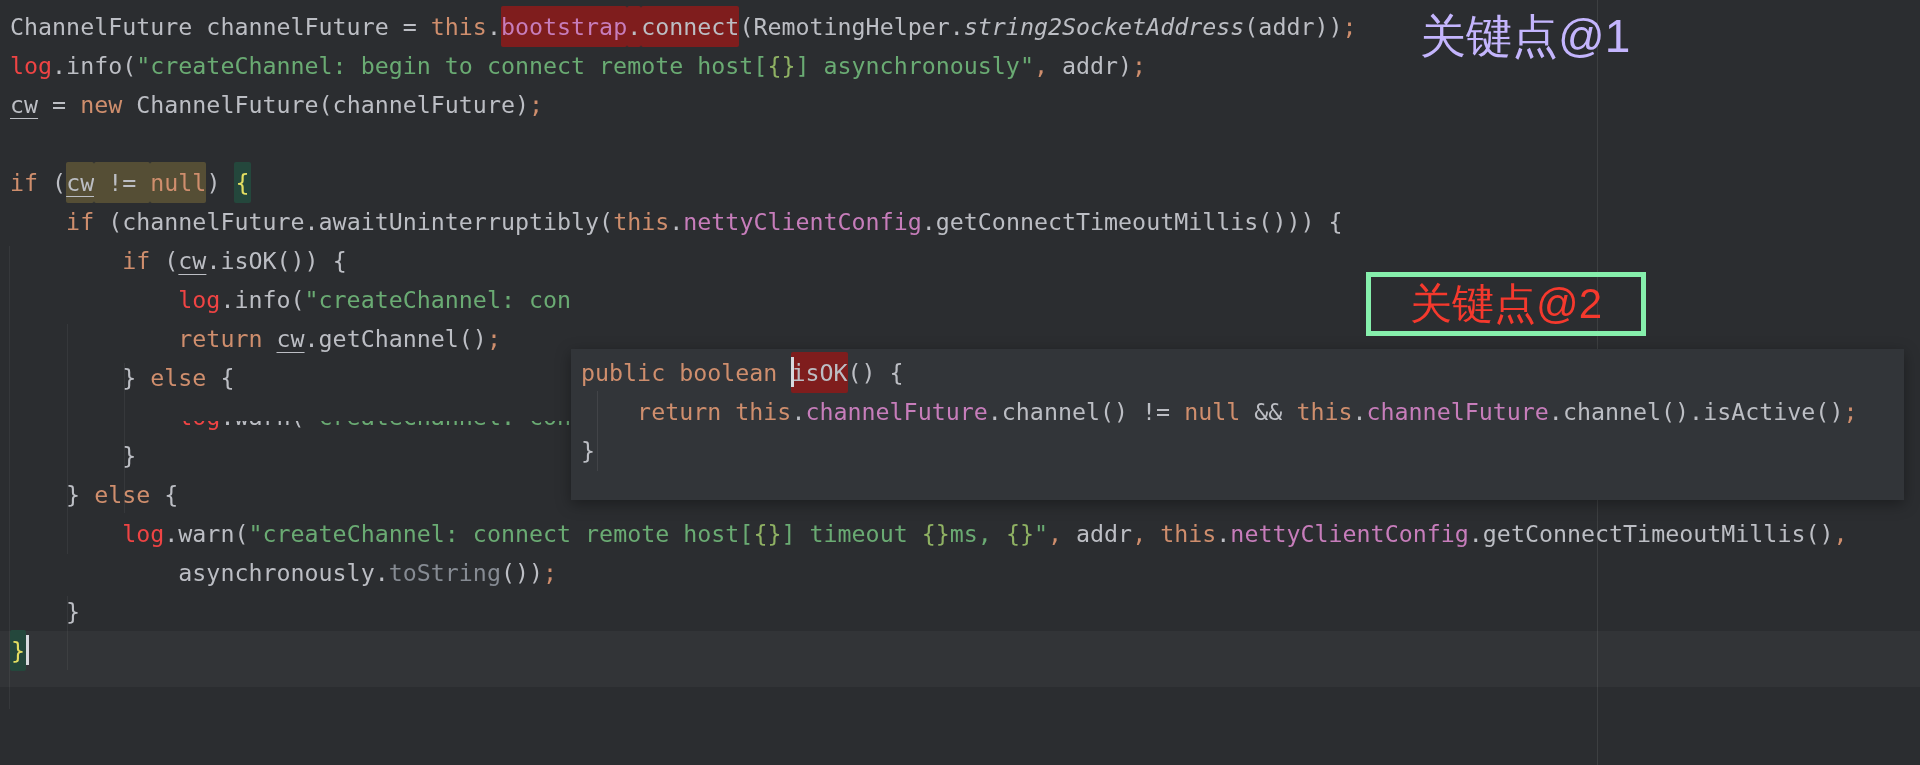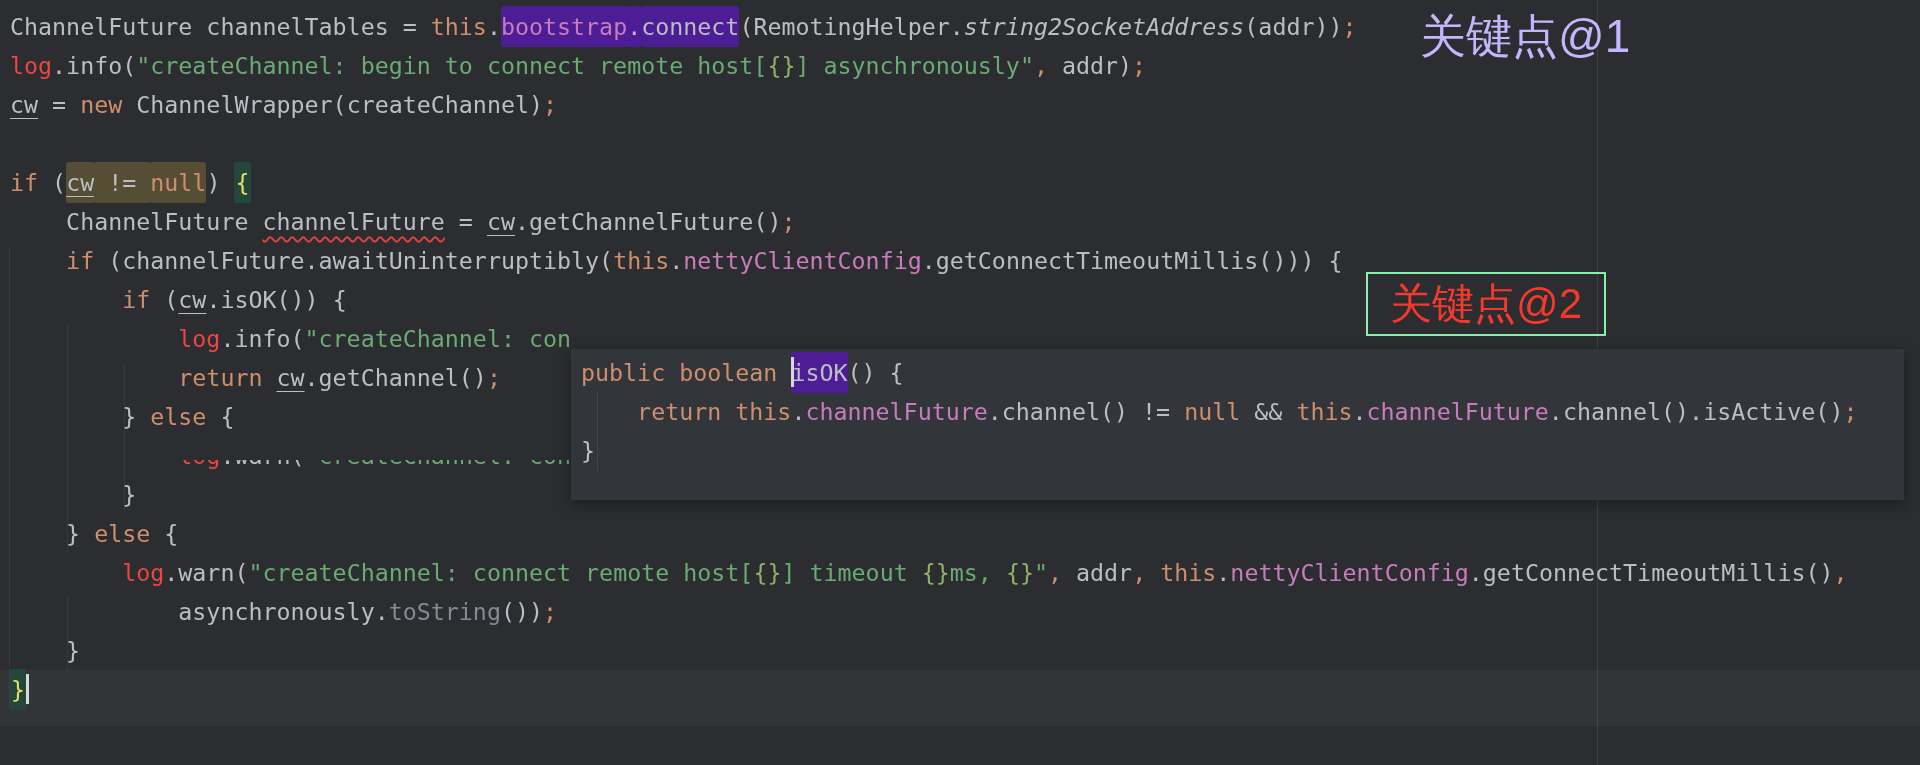--- a/index.html
+++ b/index.html
@@ -18,56 +18,55 @@
   .kw{color:#cf8e6d;}
   .str{color:#6aab73;}
   .esc{color:#8fb163;}
   .fld{color:#c77dbb;}
   .sfld{color:#ef4444;}
   .sm{font-style:italic;}
   .dim{color:#868b93;}
   .u{text-decoration:underline;text-underline-offset:5px;text-decoration-thickness:1px;}
   .q{text-decoration:underline;text-decoration-style:wavy;text-decoration-color:#e4433f;
      text-decoration-thickness:1.5px;text-underline-offset:6px;}
-  .hl-sel{background:#4c1d95;padding:7px 0;border-radius:2px;}
+  .hl-sel{background:#7f1d1d;padding:7px 0;border-radius:2px;}
   .hl-olive{background:#554e35;padding:7px 0;border-radius:2px;}
   .hl-brace{background:#24473c;color:#e3de61;padding:7px 1px;border-radius:2px;}
   .caret{position:absolute;width:2.5px;height:30px;background:#d7d9de;margin-top:4px;z-index:3;}
   
   .popup{position:absolute;left:571px;top:349px;width:1333px;height:151px;background:#323539;
          z-index:5;box-shadow:0 4px 14px rgba(0,0,0,0.35);overflow:hidden;}
   .popup .pcode{position:absolute;left:0;top:4px;right:0;}
   .popup .row{}
   .popup .pguide{position:absolute;left:26px;top:42px;height:80px;width:1px;background:rgba(255,255,255,0.08);}
   
   .kp1{position:absolute;left:1420px;top:8px;font-size:46px;line-height:56px;color:#c4b5fd;
        font-family:"Liberation Sans",sans-serif;font-weight:500;white-space:nowrap;z-index:6;}
-  .kp2box{position:absolute;left:1366px;top:272px;width:240px;height:64px;border:2px solid #86efac;
+  .kp2box{position:absolute;left:1366px;top:272px;width:280px;height:64px;border:5px solid #86efac;
           display:flex;align-items:center;justify-content:center;z-index:6;box-sizing:border-box;}
   .kp2{font-size:42px;line-height:46px;color:#f5392d;font-family:"Liberation Sans",sans-serif;
        font-weight:500;white-space:nowrap;}
 </style>
 </head>
 <body>
 
 <div class="screen">
 
   <div class="vguide margin" style="left:1597px;top:0;height:765px;"></div>
   <div class="vguide" style="left:9px;top:246px;height:463px;"></div>
   <div class="vguide" style="left:67px;top:324px;height:230px;"></div>
   <div class="vguide" style="left:67px;top:596px;height:74px;"></div>
   <div class="vguide" style="left:124px;top:363px;height:150px;"></div>
 
   <div class="code" id="code-mount">
-      <div class="row"><span class="txt">ChannelFuture channelTables = </span><span class="kw">this</span><span class="txt">.</span><span class="fld hl-sel">bootstrap</span><span class="txt hl-sel">.</span><span class="txt hl-sel">connect</span><span class="txt">(RemotingHelper.</span><span class="sm">string2SocketAddress</span><span class="txt">(addr))</span><span class="kw">;</span></div>
+      <div class="row"><span class="txt">ChannelFuture channelFuture = </span><span class="kw">this</span><span class="txt">.</span><span class="fld hl-sel">bootstrap</span><span class="txt hl-sel">.</span><span class="txt hl-sel">connect</span><span class="txt">(RemotingHelper.</span><span class="sm">string2SocketAddress</span><span class="txt">(addr))</span><span class="kw">;</span></div>
       <div class="row"><span class="sfld">log</span><span class="txt">.info(</span><span class="str">"createChannel: begin to connect remote host[</span><span class="esc">{}</span><span class="str">] asynchronously"</span><span class="kw">,</span><span class="txt"> addr)</span><span class="kw">;</span></div>
-      <div class="row"><span class="txt u">cw</span><span class="txt"> = </span><span class="kw">new</span><span class="txt"> ChannelWrapper(createChannel)</span><span class="kw">;</span></div>
+      <div class="row"><span class="txt u">cw</span><span class="txt"> = </span><span class="kw">new</span><span class="txt"> ChannelFuture(channelFuture)</span><span class="kw">;</span></div>
       <div class="row"></div>
       <div class="row"><span class="kw">if</span><span class="txt"> (</span><span class="txt hl-olive u">cw</span><span class="txt hl-olive"> != </span><span class="kw hl-olive">null</span><span class="txt">) </span><span class="txt hl-brace">{</span></div>
-      <div class="row"><span class="txt">    ChannelFuture </span><span class="txt q">channelFuture</span><span class="txt"> = </span><span class="txt u">cw</span><span class="txt">.getChannelFuture()</span><span class="kw">;</span></div>
       <div class="row"><span class="txt">    </span><span class="kw">if</span><span class="txt"> (channelFuture.awaitUninterruptibly(</span><span class="kw">this</span><span class="txt">.</span><span class="fld">nettyClientConfig</span><span class="txt">.getConnectTimeoutMillis())) {</span></div>
       <div class="row"><span class="txt">        </span><span class="kw">if</span><span class="txt"> (</span><span class="txt u">cw</span><span class="txt">.isOK()) {</span></div>
       <div class="row"><span class="txt">            </span><span class="sfld">log</span><span class="txt">.info(</span><span class="str">"createChannel: con</span></div>
       <div class="row"><span class="txt">            </span><span class="kw">return</span><span class="txt"> </span><span class="txt u">cw</span><span class="txt">.getChannel()</span><span class="kw">;</span></div>
       <div class="row"><span class="txt">        } </span><span class="kw">else</span><span class="txt"> {</span></div>
       <div class="row clip"><span class="txt">            </span><span class="sfld">log</span><span class="txt">.warn(</span><span class="str">"createChannel: connect remote host["</span><span class="txt"> + addr + </span><span class="str">"] failed, "</span><span class="txt"> + channelFuture.</span><span class="dim">toString</span><span class="txt">()</span><span class="kw">,</span><span class="txt"> channelFuture.cause())</span><span class="kw">;</span></div>
       <div class="row"><span class="txt">        }</span></div>
       <div class="row"><span class="txt">    } </span><span class="kw">else</span><span class="txt"> {</span></div>
       <div class="row"><span class="txt">        </span><span class="sfld">log</span><span class="txt">.warn(</span><span class="str">"createChannel: connect remote host[</span><span class="esc">{}</span><span class="str">] timeout </span><span class="esc">{}</span><span class="str">ms, </span><span class="esc">{}</span><span class="str">"</span><span class="kw">,</span><span class="txt"> addr</span><span class="kw">,</span><span class="txt"> </span><span class="kw">this</span><span class="txt">.</span><span class="fld">nettyClientConfig</span><span class="txt">.getConnectTimeoutMillis()</span><span class="kw">,</span></div>
       <div class="row"><span class="txt">            asynchronously.</span><span class="dim">toString</span><span class="txt">())</span><span class="kw">;</span></div>

